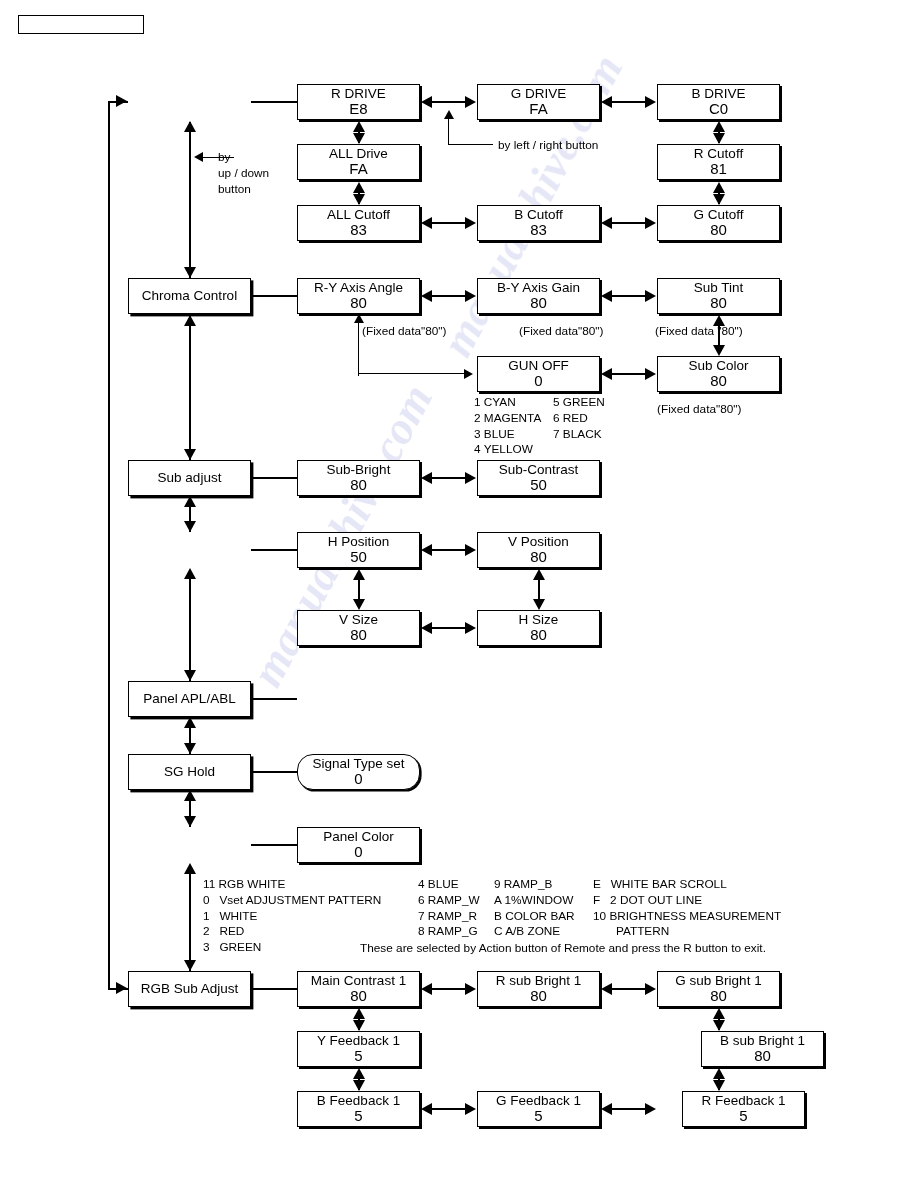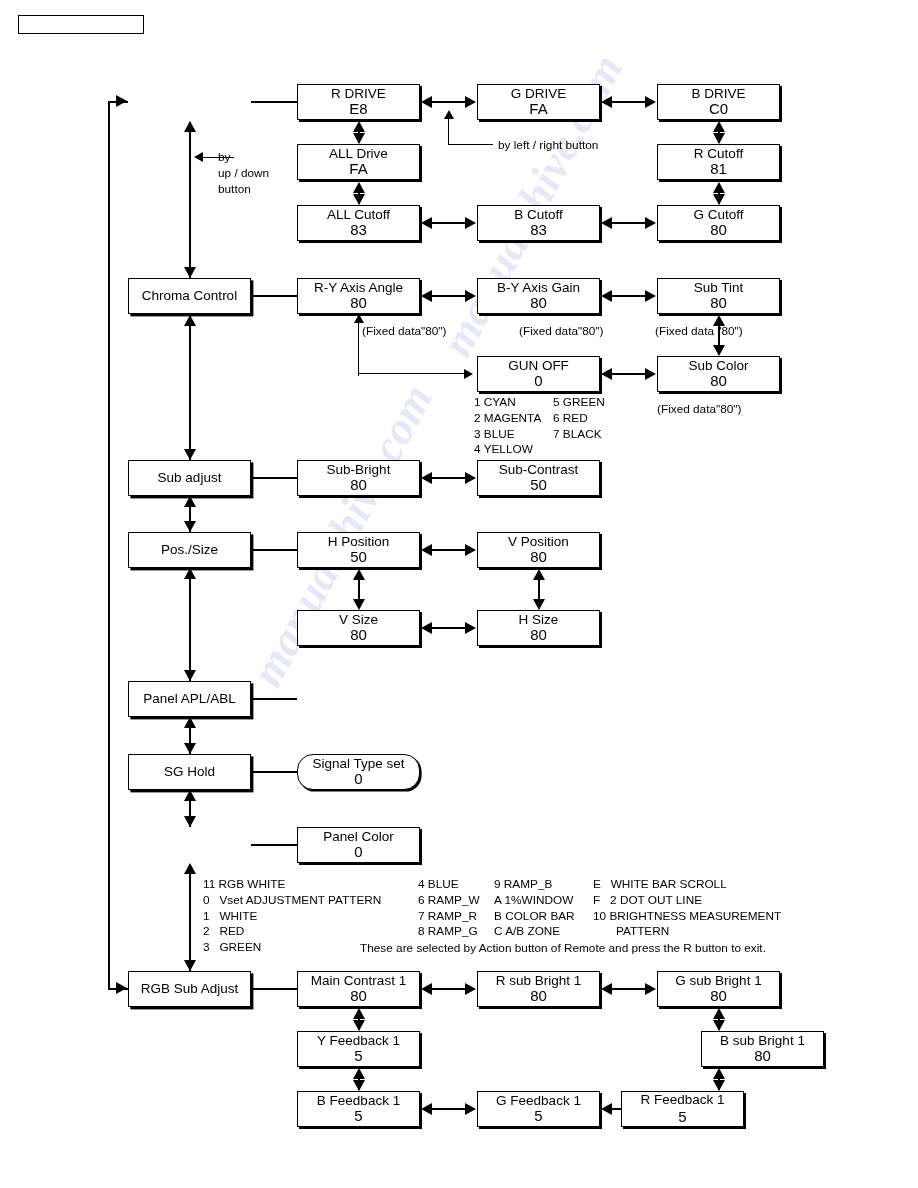--- a/index.html
+++ b/index.html
@@ -102,23 +102,20 @@
   <div class="ar r" style="left:116px;top:95px;"></div>
   <div class="ln lnh" style="left:108px;top:988px;width:20px;"></div>
   <div class="ar r" style="left:116px;top:982px;"></div>
 
   <div class="box menu" style="left:128px;top:278px;width:123px;height:36px;">
     <div class="t1">Chroma Control</div>
   </div>
   <div class="box menu" style="left:128px;top:460px;width:123px;height:36px;">
     <div class="t1">Sub adjust</div>
   </div>
-  <div class="box menu" style="left:128px;top:532px;width:123px;height:36px;">
-    <div class="t1">Pos./Size</div>
-  </div>
   <div class="box menu" style="left:128px;top:681px;width:123px;height:36px;">
     <div class="t1">Panel APL/ABL</div>
   </div>
   <div class="box menu" style="left:128px;top:754px;width:123px;height:36px;">
     <div class="t1">SG Hold</div>
   </div>
   <div class="box menu" style="left:128px;top:971px;width:123px;height:36px;">
     <div class="t1">RGB Sub Adjust</div>
   </div>
 
@@ -390,21 +387,21 @@
     <div class="t2">80</div>
   </div>
   <div class="box" style="left:297px;top:1091px;width:123px;height:36px;">
     <div class="t1">B Feedback 1</div>
     <div class="t2">5</div>
   </div>
   <div class="box" style="left:477px;top:1091px;width:123px;height:36px;">
     <div class="t1">G Feedback 1</div>
     <div class="t2">5</div>
   </div>
-  <div class="box" style="left:621px;top:1091px;width:123px;height:36px;justify-content:space-between;">
+  <div class="box" style="left:682px;top:1091px;width:123px;height:36px;">
     <div class="t1">R Feedback 1</div>
     <div class="t2">5</div>
   </div>
 
   <div class="ln lnh" style="left:424px;top:988px;width:49px;"></div>
   <div class="ar l" style="left:421px;top:983px;"></div>
   <div class="ar r" style="left:465px;top:983px;"></div>
 
   <div class="ln lnh" style="left:604px;top:988px;width:49px;"></div>
   <div class="ar l" style="left:601px;top:983px;"></div>

